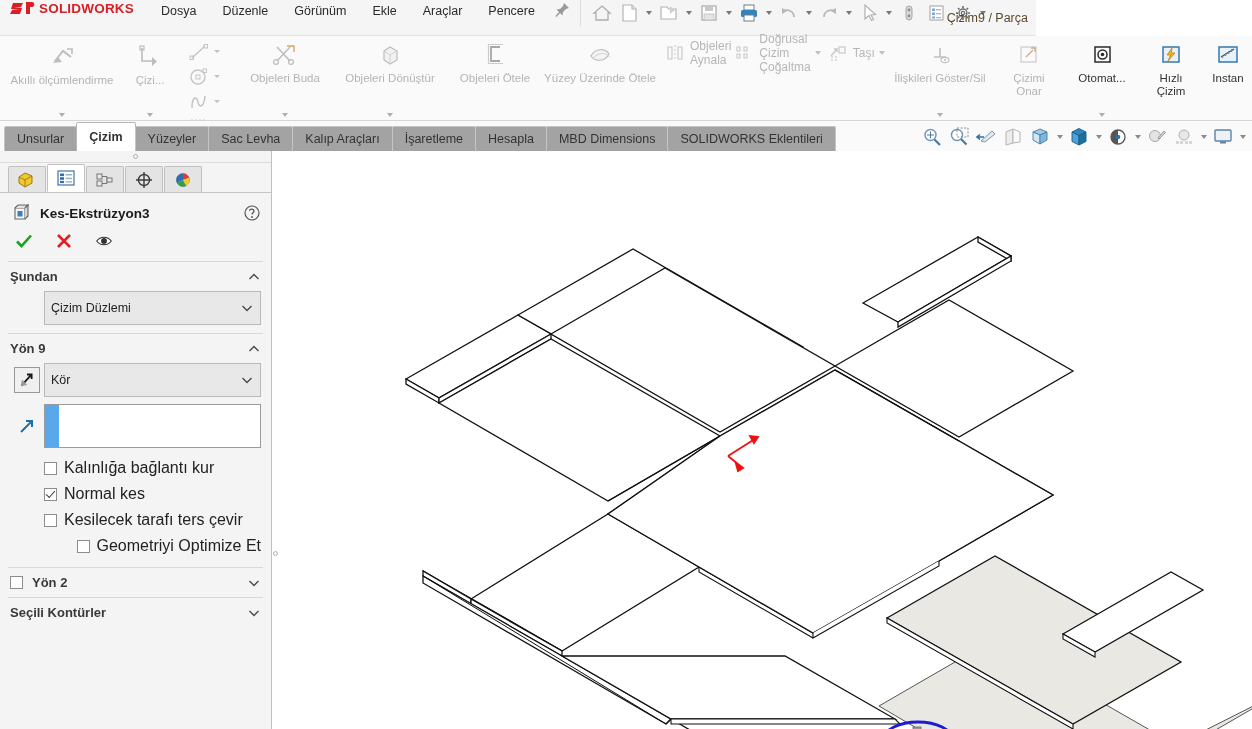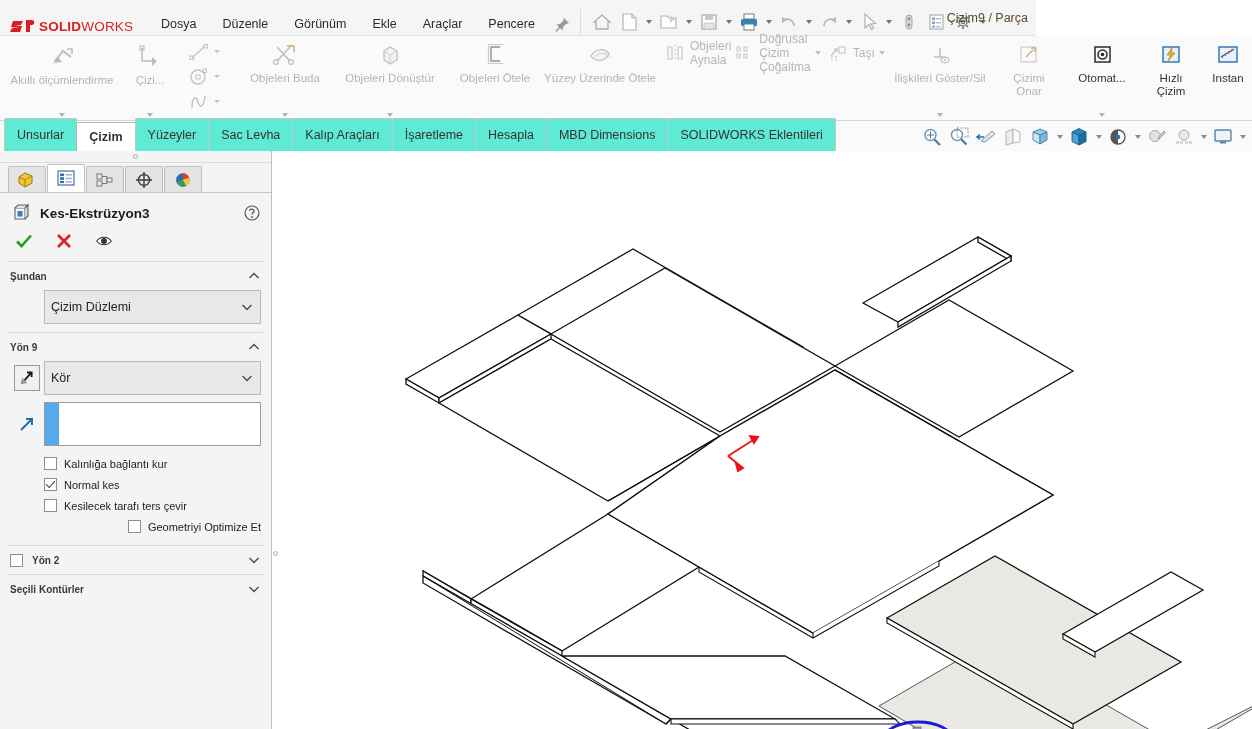--- a/index.html
+++ b/index.html
@@ -12,30 +12,30 @@
     color: #333;
     background: #fff;
   }
   #app { position: relative; width: 1252px; height: 729px; }
 
   
   .titlebar {
     position: absolute; left: 0; top: 0; width: 1036px; height: 36px;
     background: #f5f5f5;
     border-bottom: 1px solid #e2e2e2;
-    display: flex; align-items: flex-end;
+    display: flex; align-items: flex-start;
   }
   .sw-logo { display: flex; align-items: center; margin-left: 10px; width: 128px; }
   .sw-logo .ds {
     color: #d81f26; font-weight: bold; font-size: 17px;
     font-family: "Liberation Serif", serif; font-style: italic;
     letter-spacing: -1px; margin-right: 3px;
   }
   .sw-logo .solid { color: #d81f26; font-weight: bold; font-size: 13.5px; letter-spacing: .2px; }
-  .sw-logo .works { color: #d81f26; font-weight: normal; font-size: 13.5px; letter-spacing: .2px; }
+  .sw-logo .works { color: #d81f26; font-weight: bold; font-size: 13.5px; letter-spacing: .2px; }
 
   .menubar { display: flex; align-items: center; gap: 8px; margin-left: 14px; }
   .menubar .mi {
     padding: 4px 9px; font-size: 12.5px; color: #2b2b2b; cursor: default;
   }
   .pin-icon { margin-left: 8px; width: 20px; height: 20px; position: relative; }
 
   .tb-sep { width: 1px; height: 26px; background: #dcdcdc; margin: 0 8px; }
 
   .qat { display: flex; align-items: center; gap: 1px; }
@@ -105,22 +105,22 @@
     content: ""; border-left: 3.5px solid transparent; border-right: 3.5px solid transparent;
     border-top: 4px solid #c0c0c0;
   }
 
   
   .tabbar {
     position: absolute; left: 0; top: 121px; width: 1252px; height: 30px;
     background: #fafafa; display: flex; align-items: flex-end;
   }
   .tab {
-    height: 33px; padding: 0 12px; display: flex; align-items: center;
-    background: #5eead4; border: 1px solid #c4c4c4; border-bottom: none;
+    height: 25px; padding: 0 12px; display: flex; align-items: center;
+    background: #a3a3a3; border: 1px solid #c4c4c4; border-bottom: none;
     font-size: 12.5px; color: #333; cursor: default; margin-right: -1px;
     border-radius: 2px 2px 0 0;
   }
   .tab.active { background: #ffffff; height: 29px; font-weight: bold; border-color: #b5b5b5; }
   .viewtools {
     position: absolute; right: 4px; bottom: 2px; display: flex; align-items: center; gap: 1px;
   }
   .viewtools .vi {
     width: 26px; height: 24px; display: flex; align-items: center; justify-content: center; cursor: default;
   }
@@ -158,21 +158,21 @@
   .pm-head .title { font-weight: bold; font-size: 13.5px; color: #1b1b1b; margin-left: 8px; }
   .pm-head .help { margin-left: auto; cursor: default; }
 
   .pm-actions { display: flex; align-items: center; gap: 20px; padding: 4px 0 10px 14px; }
   .pm-actions .act { width: 20px; height: 20px; display: flex; align-items: center; justify-content: center; cursor: default; }
 
   .pm-divider { height: 1px; background: #d8d8d8; margin: 0 8px; }
 
   .sec-head {
     display: flex; align-items: center; padding: 7px 10px 7px 10px;
-    font-weight: bold; font-size: 10px; color: #3a3a3a; cursor: default;
+    font-weight: bold; font-size: 13px; color: #3a3a3a; cursor: default;
   }
   .sec-head .chev { margin-left: auto; width: 14px; height: 14px; }
   .sec-body { padding: 0 10px 8px 10px; }
 
   .combo {
     height: 24px; background: #e8e8e8; border: 1px solid #b9b9b9;
     display: flex; align-items: center; padding: 16px 6px; font-size: 12.5px; color: #222;
     cursor: default;
   }
   .combo .cv { flex: 1; }
@@ -194,21 +194,21 @@
   .numbox .nv { flex: 1; padding-left: 6px; font-size: 13px; color: #111; }
   .spin { width: 20px; height: 100%; display: flex; flex-direction: column; border-left: 1px solid #c6c6c6; }
   .spin .sb {
     flex: 1; display: flex; align-items: center; justify-content: center;
     background: #ededed; border-bottom: 1px solid #c6c6c6; cursor: default;
   }
   .spin .sb:last-child { border-bottom: none; }
   .spin .up::after { content: ""; border-left: 4px solid transparent; border-right: 4px solid transparent; border-bottom: 5px solid #333; }
   .spin .dn::after { content: ""; border-left: 4px solid transparent; border-right: 4px solid transparent; border-top: 5px solid #333; }
 
-  .chkrow { display: flex; align-items: center; padding: 4px 10px 4px 44px; font-size: 11px; color: #222; cursor: default; }
+  .chkrow { display: flex; align-items: center; padding: 4px 10px 4px 44px; font-size: 16px; color: #222; cursor: default; }
   .chkrow.indent { padding-left: 38px; justify-content: flex-end; }
   .cbox {
     width: 13px; height: 13px; border: 1px solid #8d8d8d; background: #fff;
     margin-right: 7px; display: flex; align-items: center; justify-content: center; flex: none;
   }
   .cbox.checked::after {
     content: ""; width: 4px; height: 8px; border: solid #3d3d3d;
     border-width: 0 1.6px 1.6px 0; transform: rotate(42deg) translate(-1px,-1px);
   }
   .sec-head .cbox { margin-right: 9px; }

